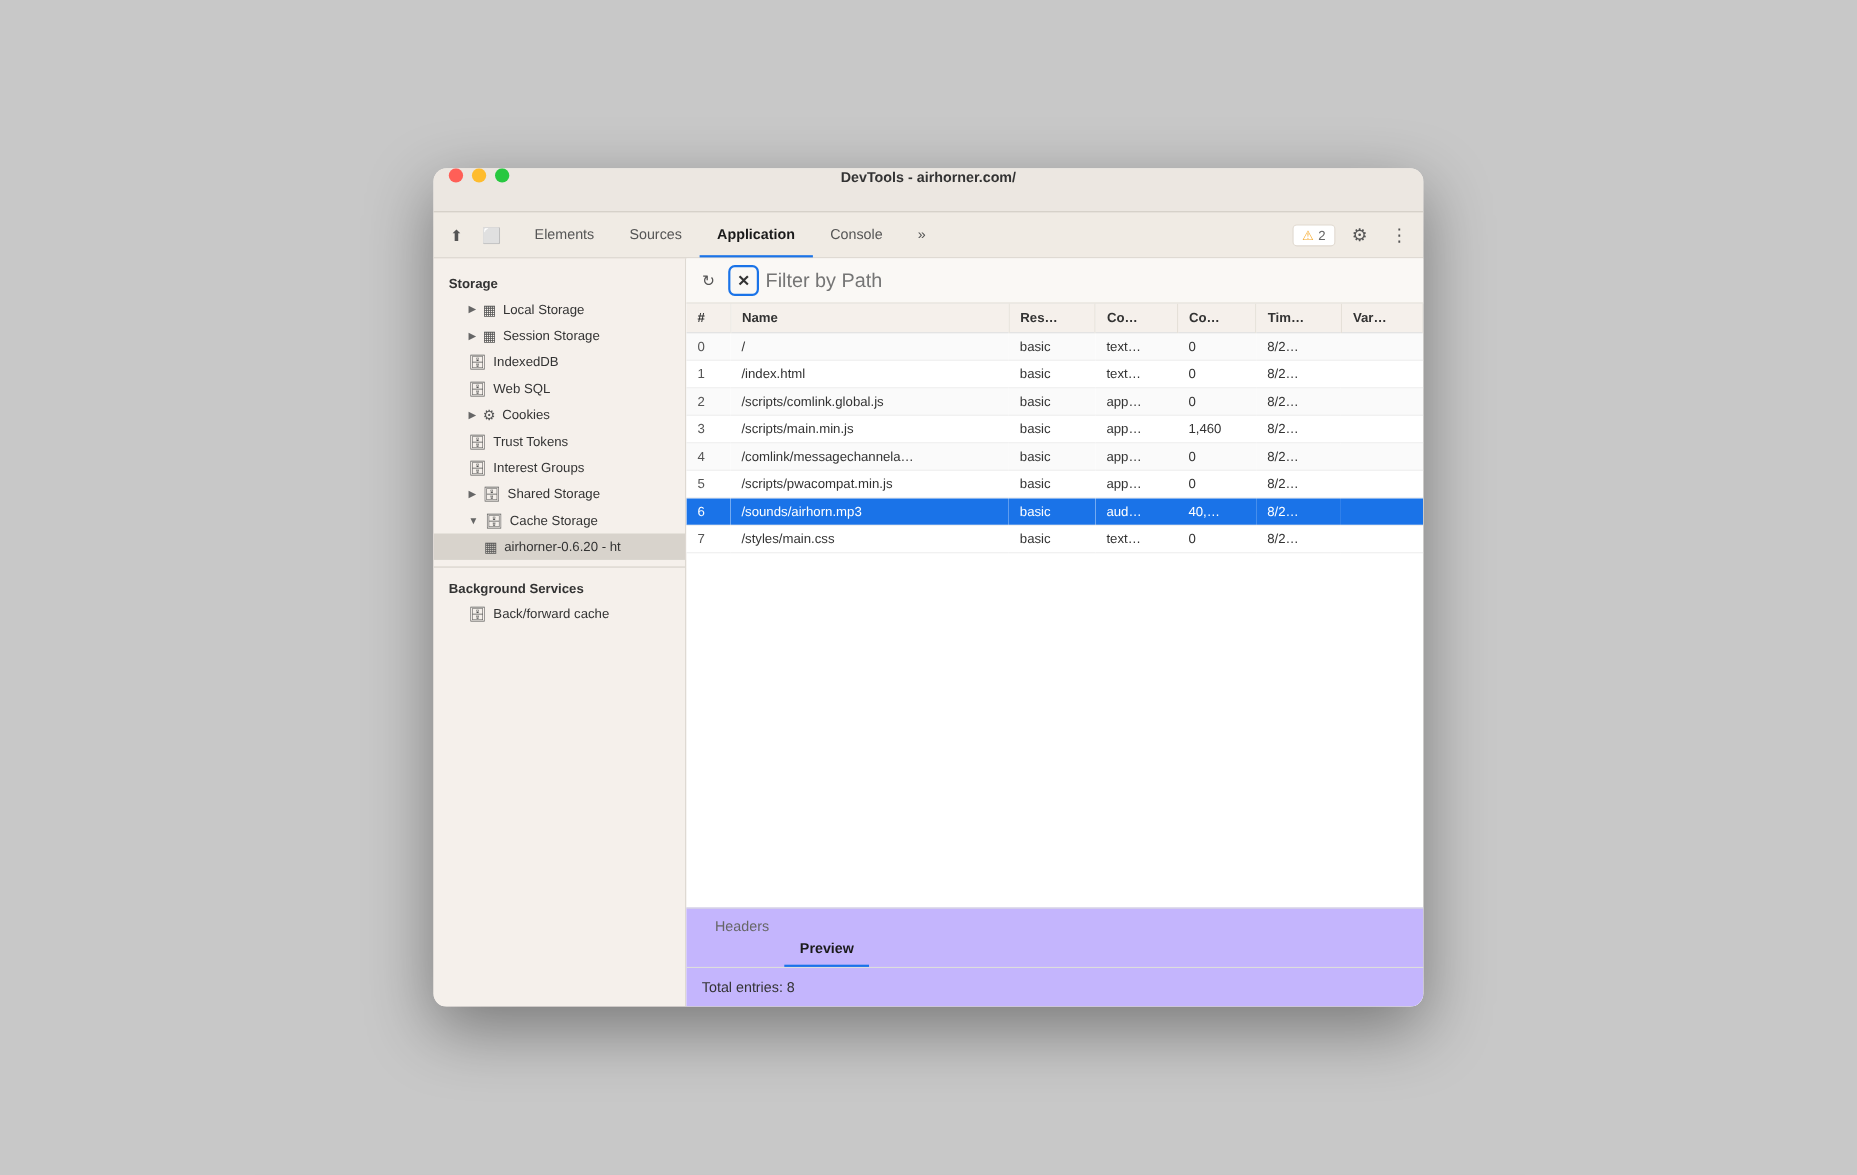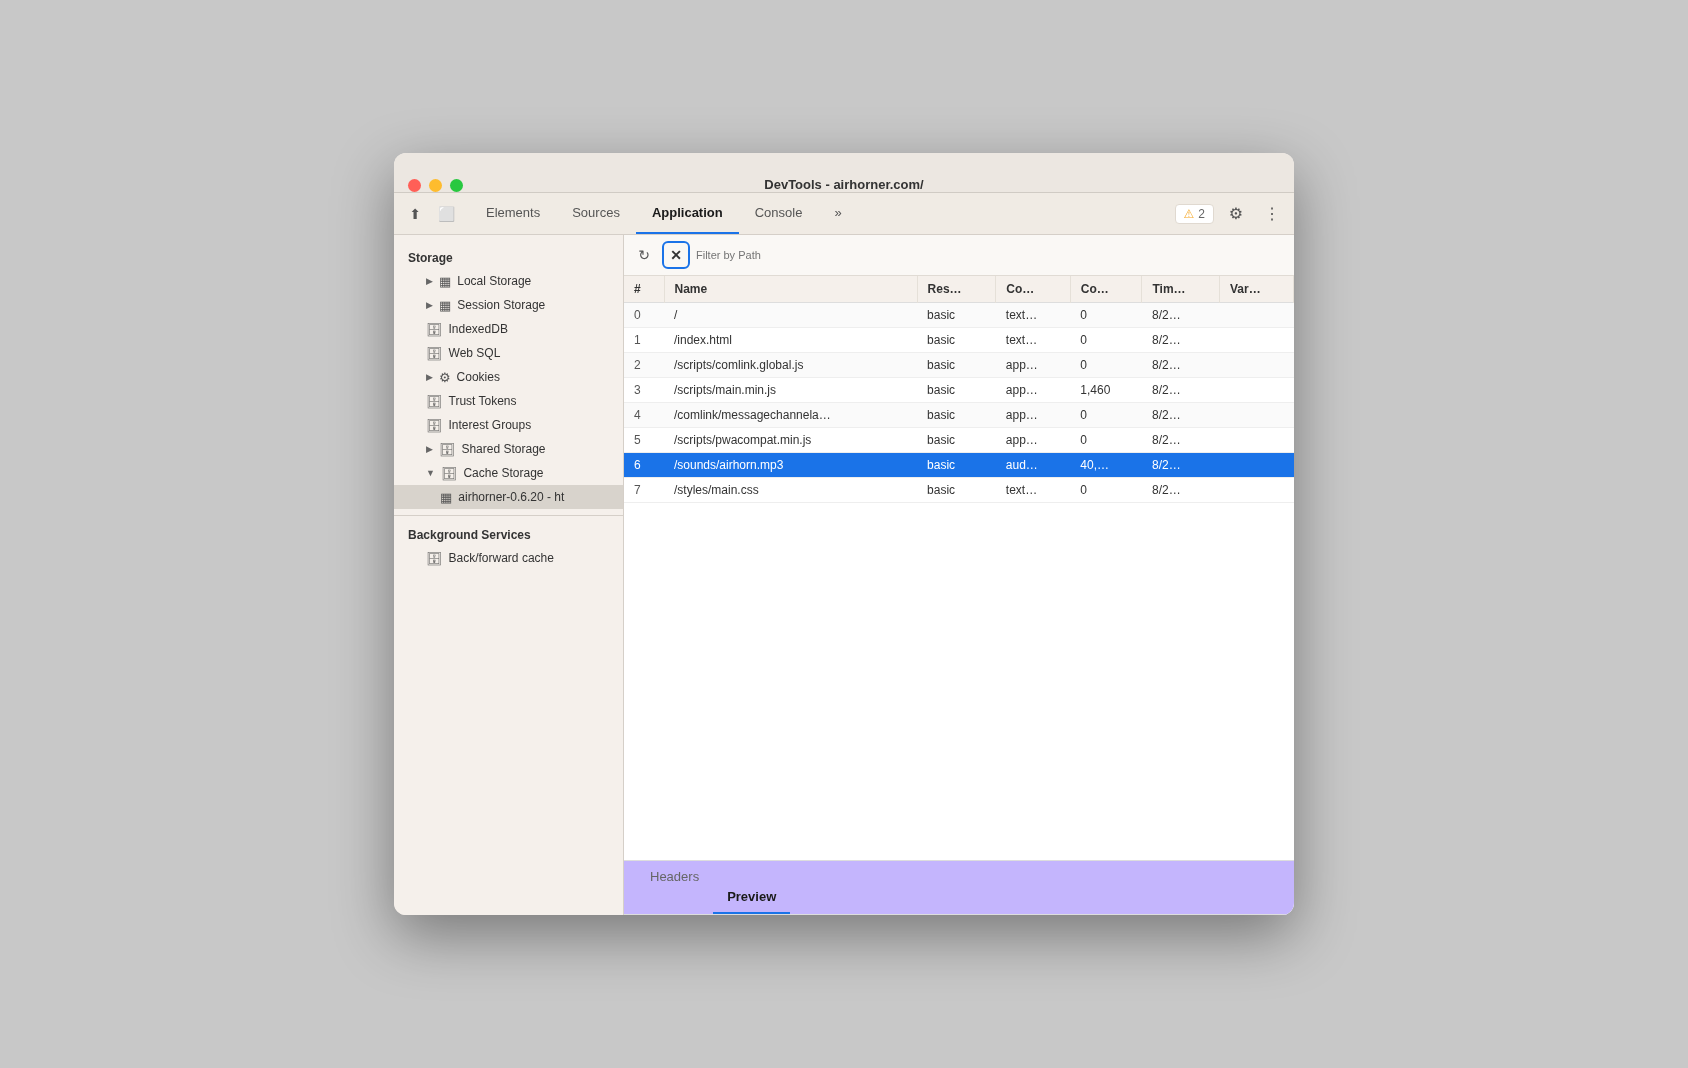--- a/index.html
+++ b/index.html
@@ -15,21 +15,21 @@
       width: 900px;
       background: #f5f0eb;
       border-radius: 12px;
       box-shadow: 0 20px 60px rgba(0,0,0,0.4);
       overflow: hidden;
     }
     .titlebar {
       background: #ece7e1;
       height: 40px;
       display: flex;
-      align-items: flex-end;
+      align-items: flex-start;
       justify-content: center;
       position: relative;
       border-bottom: 1px solid #d0cbc4;
     }
     .traffic-lights {
       position: absolute;
       left: 14px;
       display: flex;
       gap: 8px;
       align-items: center;
@@ -174,21 +174,21 @@
       border-radius: 6px;
       color: #333;
       font-size: 14px;
       font-weight: 600;
       background: transparent;
     }
     .filter-input {
       flex: 1;
       border: none;
       background: transparent;
-      font-size: 11px;
+      font-size: 18px;
       color: #4d7c0f;
       outline: none;
     }
     .cache-table {
       flex: 1;
       overflow-y: auto;
     }
     table {
       width: 100%;
       border-collapse: collapse;
@@ -442,16 +442,19 @@
               </tr>
             </tbody>
         </table>
       </div>
 
       <div class="bottom-panel">
         <div class="bottom-tabs">
           <div class="bottom-tab">Headers</div>
           <div class="bottom-tab active">Preview</div>
         </div>
+        <div class="bottom-content">
+          <span>Total entries: 8</span>
+        </div>
       </div>
     </div>
   </div>
 </div>
 
 </body></html>

